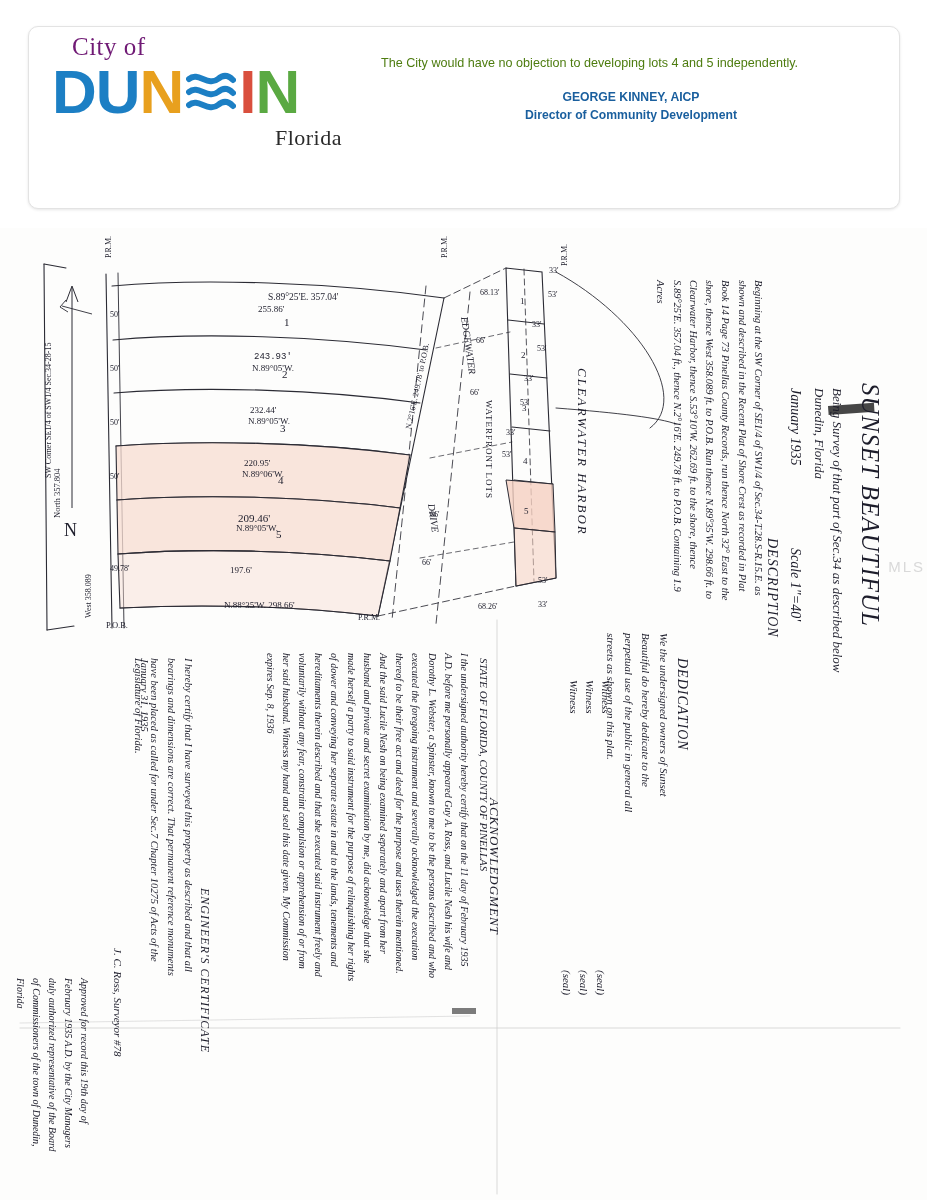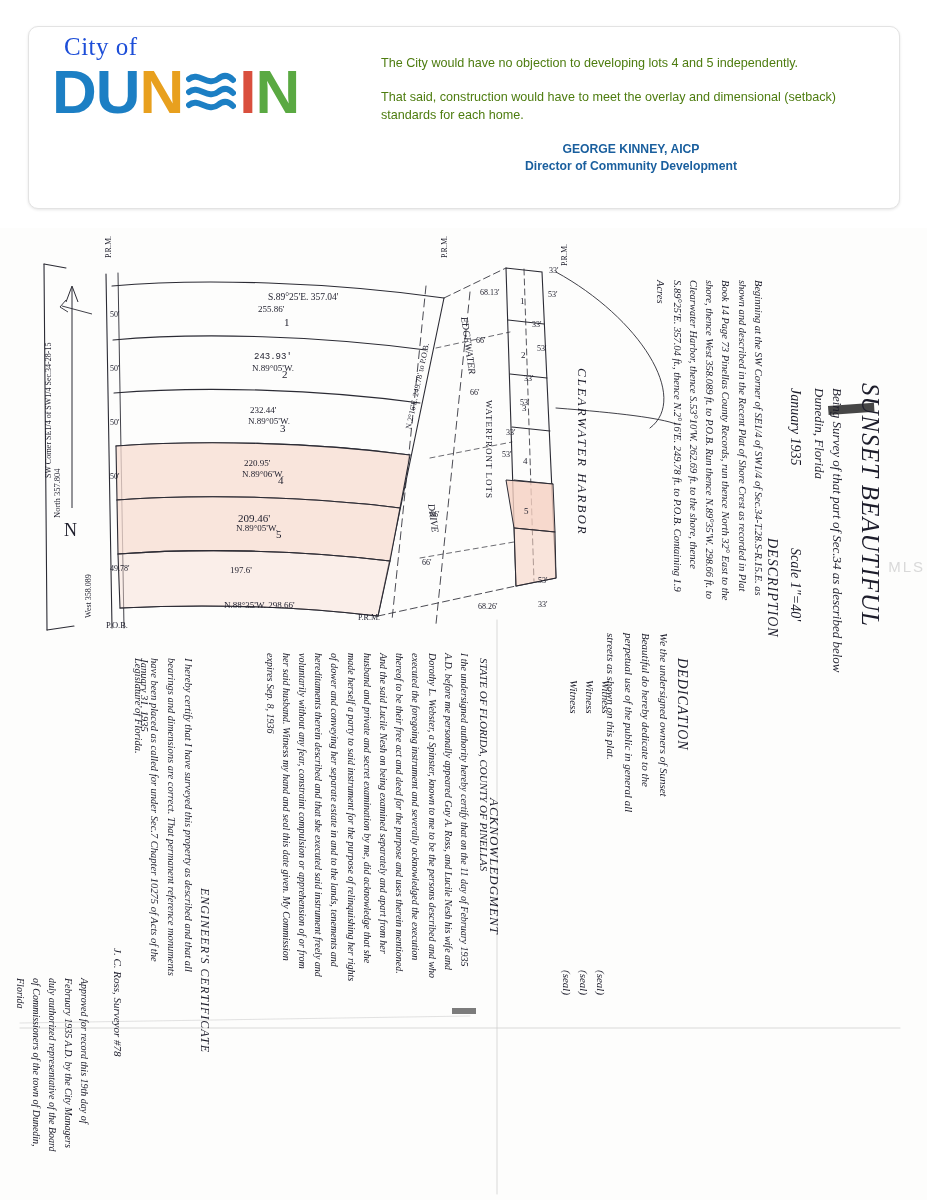--- a/index.html
+++ b/index.html
@@ -33,23 +33,23 @@
   .logo-block {
     position: absolute;
     left: 32px; top: 34px;
     width: 330px;
     height: 140px;
     user-select: none;
   }
   .logo-cityof {
     font-family: "Liberation Serif", serif;
     font-size: 25px;
-    color: #1d4ed8;
+    color: #701a75;
     letter-spacing: 0.5px;
-    margin-left: 32px;
+    margin-left: 40px;
     line-height: 1.0;
   }
   .logo-word {
     margin-top: 2px;
     margin-left: 20px;
     display: flex;
     align-items: center;
     height: 62px;
   }
   .logo-word span {
@@ -147,25 +147,25 @@
       <span class="wave-mark">
         <svg width="50" height="44" viewBox="0 0 50 44">
           <path d="M3 9 C12 1, 22 17, 32 9 C39 3, 44 7, 47 10" stroke="#1c7fc4" stroke-width="6" fill="none" stroke-linecap="round"></path>
           <path d="M3 22 C12 14, 22 30, 32 22 C39 16, 44 20, 47 23" stroke="#1c7fc4" stroke-width="6" fill="none" stroke-linecap="round"></path>
           <path d="M3 35 C12 27, 22 43, 32 35 C39 29, 44 33, 47 36" stroke="#1c7fc4" stroke-width="6" fill="none" stroke-linecap="round"></path>
         </svg>
       </span>
       <span class="l-i">I</span>
       <span class="l-n2">N</span>
     </div>
+    <div class="logo-florida">Florida</div>
   </div>
 
   <div class="notice-text">
     <div class="notice-line">The City would have no objection to developing lots 4 and 5 independently.</div>
-    <div class="notice-line">That said, construction would have to meet the overlay and dimensional (setback) standards for each home.</div>
     <div class="notice-sign">
       <div>GEORGE KINNEY, AICP</div>
       <div>Director of Community Development</div>
     </div>
   </div>
 
   <div class="scan">
 
     <svg width="927" height="972" viewBox="0 0 927 972">
       <g stroke="#2b2b34" fill="none" stroke-width="1.1" stroke-linecap="round">

